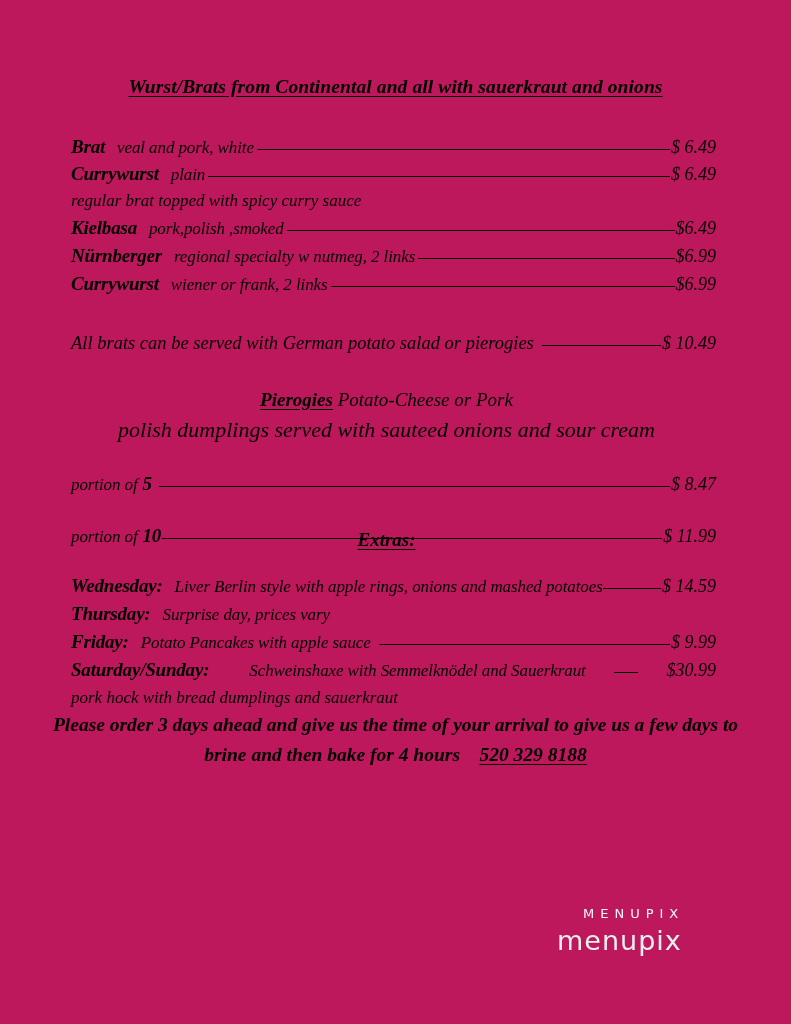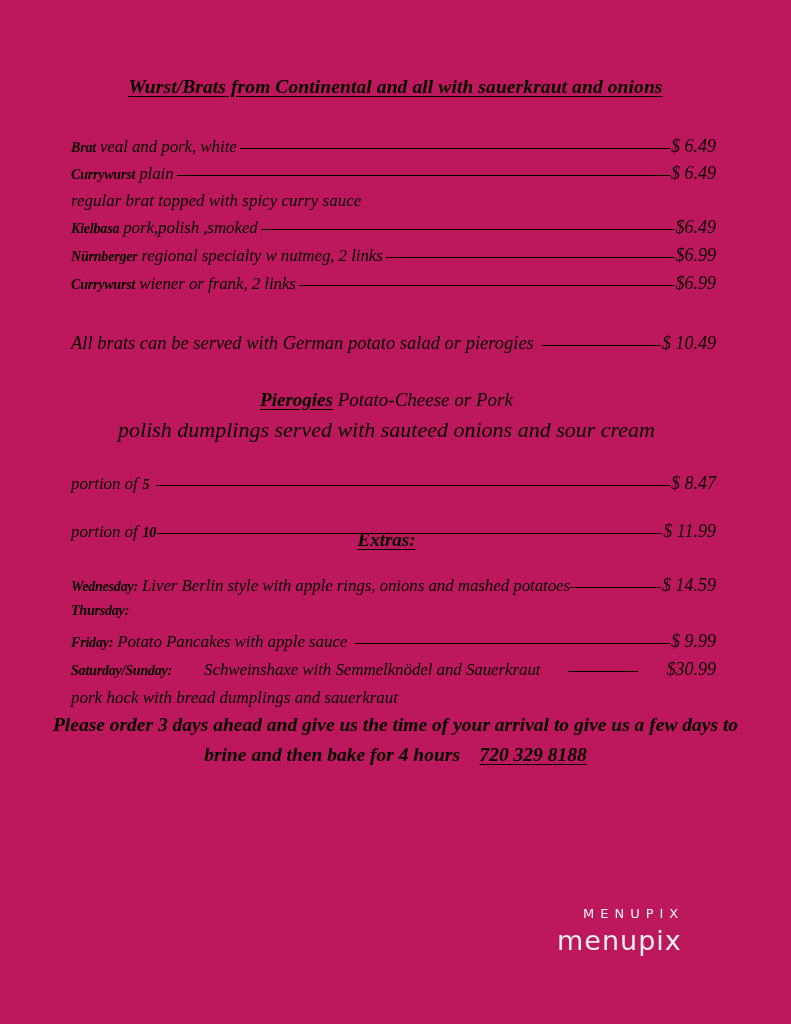--- a/index.html
+++ b/index.html
@@ -22,28 +22,28 @@
   
   .row {
     position: absolute;
     display: flex;
     align-items: baseline;
     white-space: nowrap;
   }
   .name {
     font-weight: bold;
     font-style: italic;
-    font-size: 14px;
+    font-size: 19px;
     letter-spacing: -0.2px;
   }
   .desc {
     font-style: italic;
     font-size: 17px;
     letter-spacing: -0.1px;
-    margin-left: 4px;
+    margin-left: 12px;
   }
   .leader {
     flex: 1 1 auto;
     border-bottom: 1.6px solid #000;
     height: 0;
     position: relative;
     top: -3px;
     margin-left: 3px;
     margin-right: 0px;
     min-width: 20px;
@@ -219,20 +219,21 @@
 
   <div class="row" style="top:575px; left:71px; width:645px;">
     <span class="name">Wednesday:</span>
     <span class="desc">Liver Berlin style with apple rings, onions and mashed potatoes</span>
     <span class="leader" style="margin-left:0px;"></span>
     <span class="price">$ 14.59</span>
   </div>
 
   <div class="row" style="top:603px; left:71px;">
     <span class="name">Thursday:</span>
+    <span class="desc">Surprise day, prices vary</span>
   </div>
 
   <div class="row" style="top:631px; left:71px; width:645px;">
     <span class="name">Friday:</span>
     <span class="desc">Potato Pancakes with apple sauce</span>
     <span class="leader" style="margin-left:8px;"></span>
     <span class="price">$ 9.99</span>
   </div>
 
   <div class="row" style="top:659px; left:71px; width:645px;gap:28px;">
@@ -242,20 +243,20 @@
     <span class="price">$30.99</span>
   </div>
 
   <div class="plain-line" style="top:688px; left:71px;">pork hock with bread dumplings and sauerkraut</div>
 
   <div class="closing" style="top:714px;">Please order 3 days ahead and give us the time of your arrival  to give us a few days to</div>
 
   <div class="closing" style="top:744px;">
     <span>brine and  then bake for 4 hours</span>
     <span>&nbsp;&nbsp;</span>
-    <span class="phone">720 329 8188</span>
+    <span class="phone">520 329 8188</span>
   </div>
 
 
   <div class="watermark-ghost" style="top:906px; left:583px;">MENUPIX</div>
   <div class="watermark" style="top:925px; left:557px;">menupix</div>
 
 </div>
 
 </body></html>

